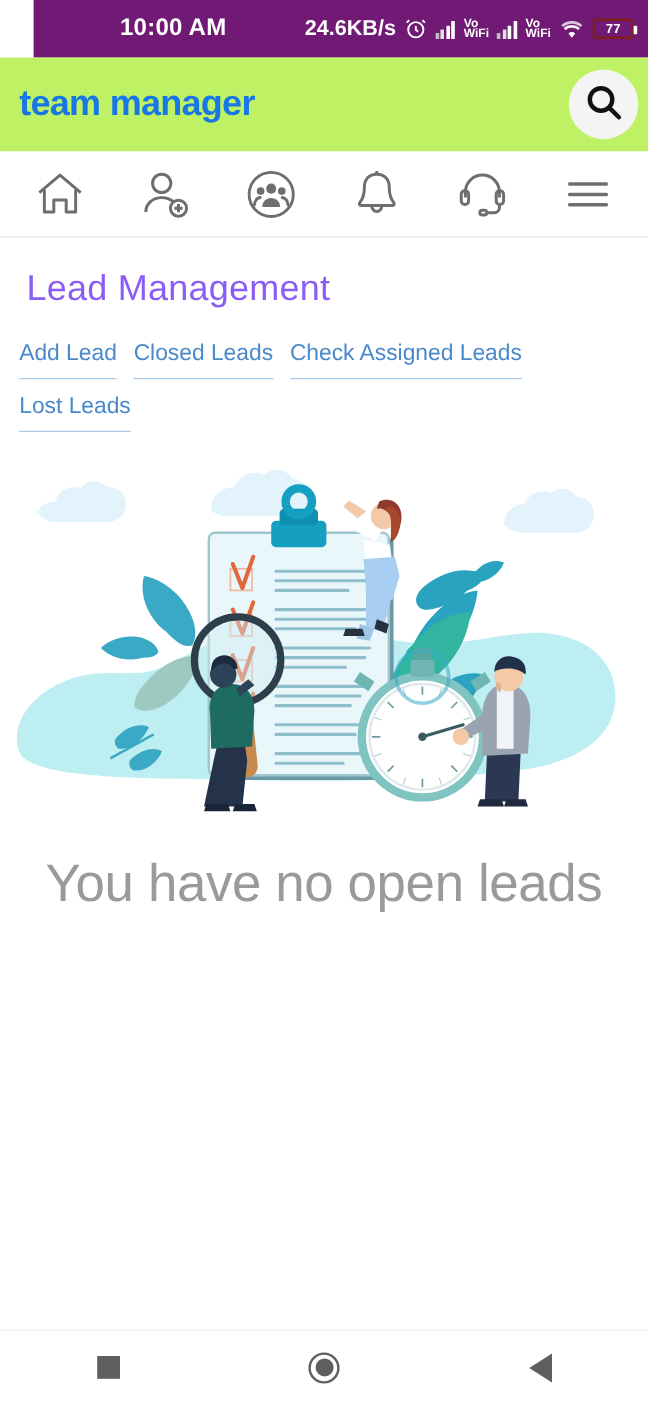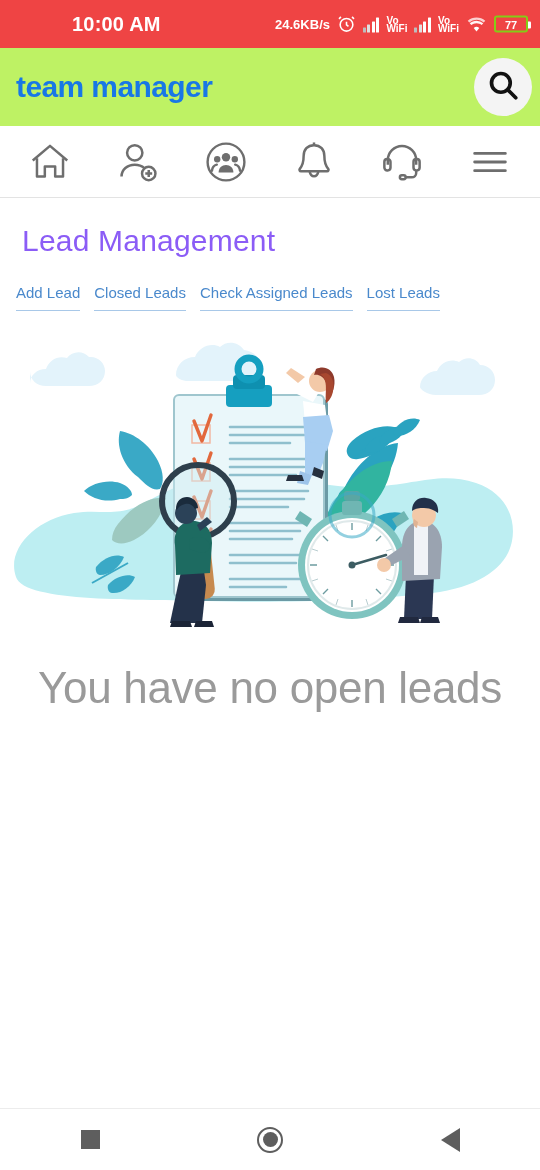--- a/index.html
+++ b/index.html
@@ -6,42 +6,42 @@
   html, body {
     width: 540px; height: 1170px;
     background: #ffffff;
     font-family: "Liberation Sans", sans-serif;
     overflow: hidden;
   }
   .phone { position: relative; width: 540px; height: 1170px; background:#fff; }
 
   
   .statusbar {
-    height: 48px; background:#ef4444; color:#fff;
-    display:flex; align-items:center; position:relative;
+    height: 48px; background:#701a75; color:#fff;
+    display:flex; align-items:center; position:relative;margin-left:28px;
   }
   .sb-time {
     position:absolute; left:72px; top:50%; transform:translateY(-50%);
     font-size:20px; font-weight:bold; letter-spacing:.2px;
   }
   .sb-right {
     position:absolute; right:12px; top:50%; transform:translateY(-50%);
     display:flex; align-items:center; gap:7px;
   }
-  .sb-net { font-size:13px; font-weight:bold; }
+  .sb-net { font-size:18px; font-weight:bold; }
   .sb-ico { display:flex; align-items:flex-end; }
   .bars { display:flex; align-items:flex-end; gap:1.5px; height:16px; }
   .bars i { display:block; width:3px; background:#fff; border-radius:.5px; }
   .bars i:nth-child(1){height:5px;background:#bdbdbd;}
   .bars i:nth-child(2){height:8px;background:#e0e0e0;}
   .bars i:nth-child(3){height:11px;}
   .bars i:nth-child(4){height:15px;}
   .volte { font-size:10px; line-height:8px; font-weight:bold; }
   .batt {
-    width:34px;height:17px;border:2px solid #84cc16;border-radius:3px;
+    width:34px;height:17px;border:2px solid #7f1d1d;border-radius:3px;
     display:flex;align-items:center;justify-content:center;position:relative;
   }
   .batt::after{content:"";position:absolute;right:-5px;top:4px;width:3px;height:7px;background:#fff;border-radius:0 1px 1px 0;}
   .batt span{font-size:11px;font-weight:bold;}
 
   
   .appbar { height:78px; position:relative; background:#bef264; }
   .logo {
     position:absolute; left:16px; top:50%; transform:translateY(-50%);
     font-size:30px; font-weight:bold; color:#1877e6; letter-spacing:-.6px;
@@ -65,21 +65,21 @@
     margin:26px 0 0 22px; font-size:30px; color:#8b5cf6; letter-spacing:.2px;
     font-weight:500;
   }
 
   
   .tabs {
     margin:26px 0 0 16px; display:flex; flex-wrap:wrap;
     gap:12px 14px; width:500px;
   }
   .tab {
-    color:#4a89cc; font-size:15px; padding-bottom:9px;
+    color:#4a89cc; font-size:19px; padding-bottom:9px;
     border-bottom:1.6px solid #a8c8e8; white-space:nowrap;
   }
 
   
   .illo-wrap { margin-top:18px; width:540px; height:320px; position:relative; }
   .illo { display:block; width:540px; height:320px; }
 
   
   .empty-msg {
     margin-top:14px; text-align:center; color:#9a9a9a;

